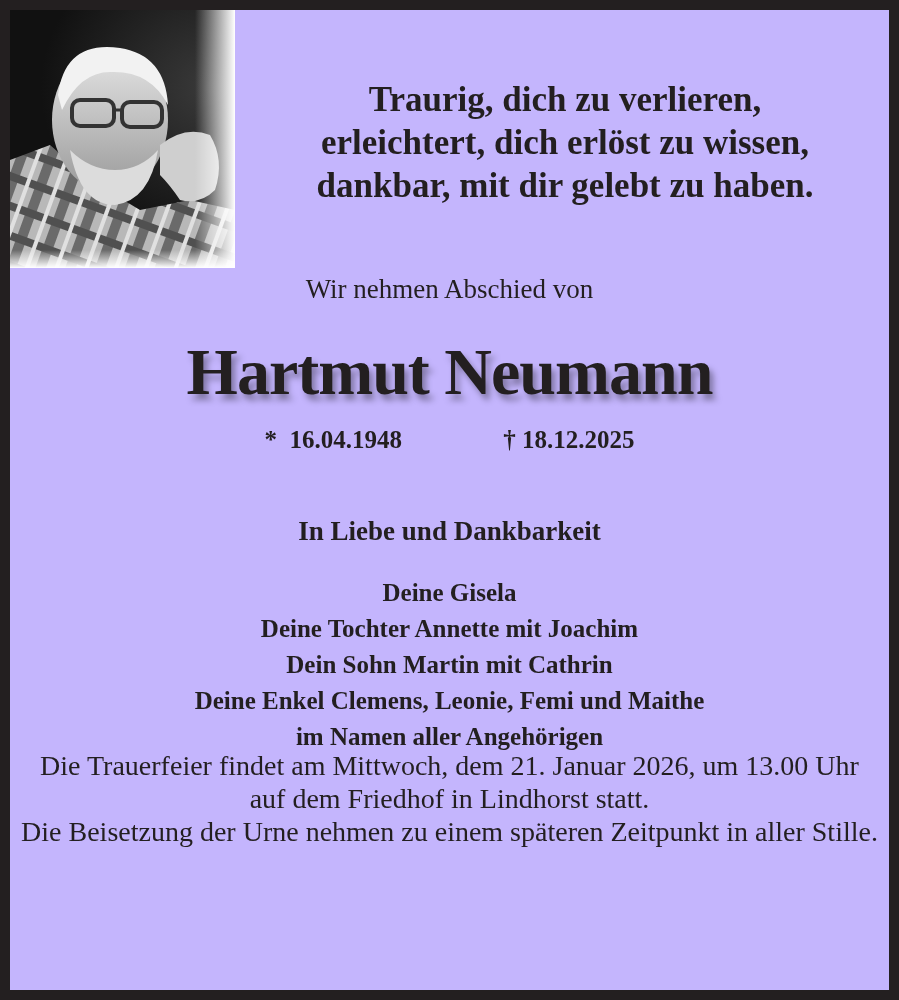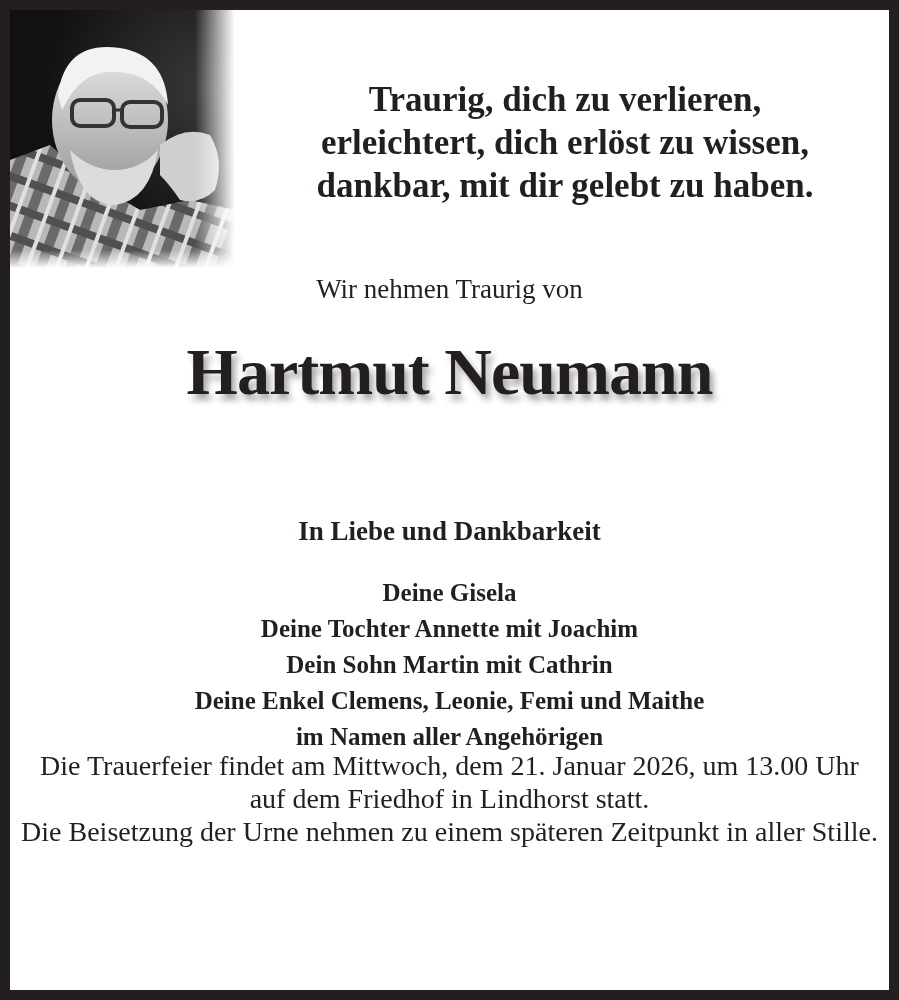--- a/index.html
+++ b/index.html
@@ -1,21 +1,21 @@
 <!DOCTYPE html>
 <html><head>
 <meta charset="utf-8">
 <style>
   html, body { margin: 0; padding: 0; }
   body {
     width: 899px; height: 1000px; background: #231f20; position: relative; overflow: hidden;
     font-family: "Liberation Serif", "DejaVu Serif", serif; color: #231f20;
   }
   .sheet {
-    position: absolute; left: 10px; top: 10px; width: 879px; height: 980px; background: #ffffff;
+    position: absolute; left: 10px; top: 10px; width: 879px; height: 980px; background: #c4b5fd;
   }
   .photo {
     position: absolute; left: 0; top: 0; width: 225px; height: 258px; overflow: hidden;
     background: radial-gradient(ellipse at 90% 30%, #3a3a3a 0%, #111 60%);
   }
   .photo::after {
     content: ""; position: absolute; right: 0; top: 0; width: 40px; height: 100%;
     background: linear-gradient(to right, rgba(255,255,255,0), #ffffff);
   }
   .photo::before {
@@ -78,24 +78,34 @@
       <path d="M150 135 Q175 115 200 125 Q215 150 205 180 Q190 195 170 190 Q160 175 150 165 Z" fill="#cfcfcf"></path>
     </svg>
   </div>
 
   <div class="poem">
     <div>Traurig, dich zu verlieren,</div>
     <div>erleichtert, dich erlöst zu wissen,</div>
     <div>dankbar, mit dir gelebt zu haben.</div>
   </div>
 
-  <div class="abs intro">Wir nehmen Traurig von</div>
+  <div class="abs intro">Wir nehmen Abschied von</div>
 
   <div class="abs name">Hartmut Neumann</div>
 
+  <div class="abs dates">
+    <span class="birth">
+      <span>*</span>&nbsp;
+      <span>16.04.1948</span>
+    </span>
+    <span class="death">
+      <span>†</span>
+      <span>18.12.2025</span>
+    </span>
+  </div>
 
   <div class="abs thanks">In Liebe und Dankbarkeit</div>
 
   <div class="abs family">
     <div>Deine Gisela</div>
     <div>Deine Tochter Annette mit Joachim</div>
     <div>Dein Sohn Martin mit Cathrin</div>
     <div>Deine Enkel Clemens, Leonie, Femi und Maithe</div>
     <div>im Namen aller Angehörigen</div>
   </div>

